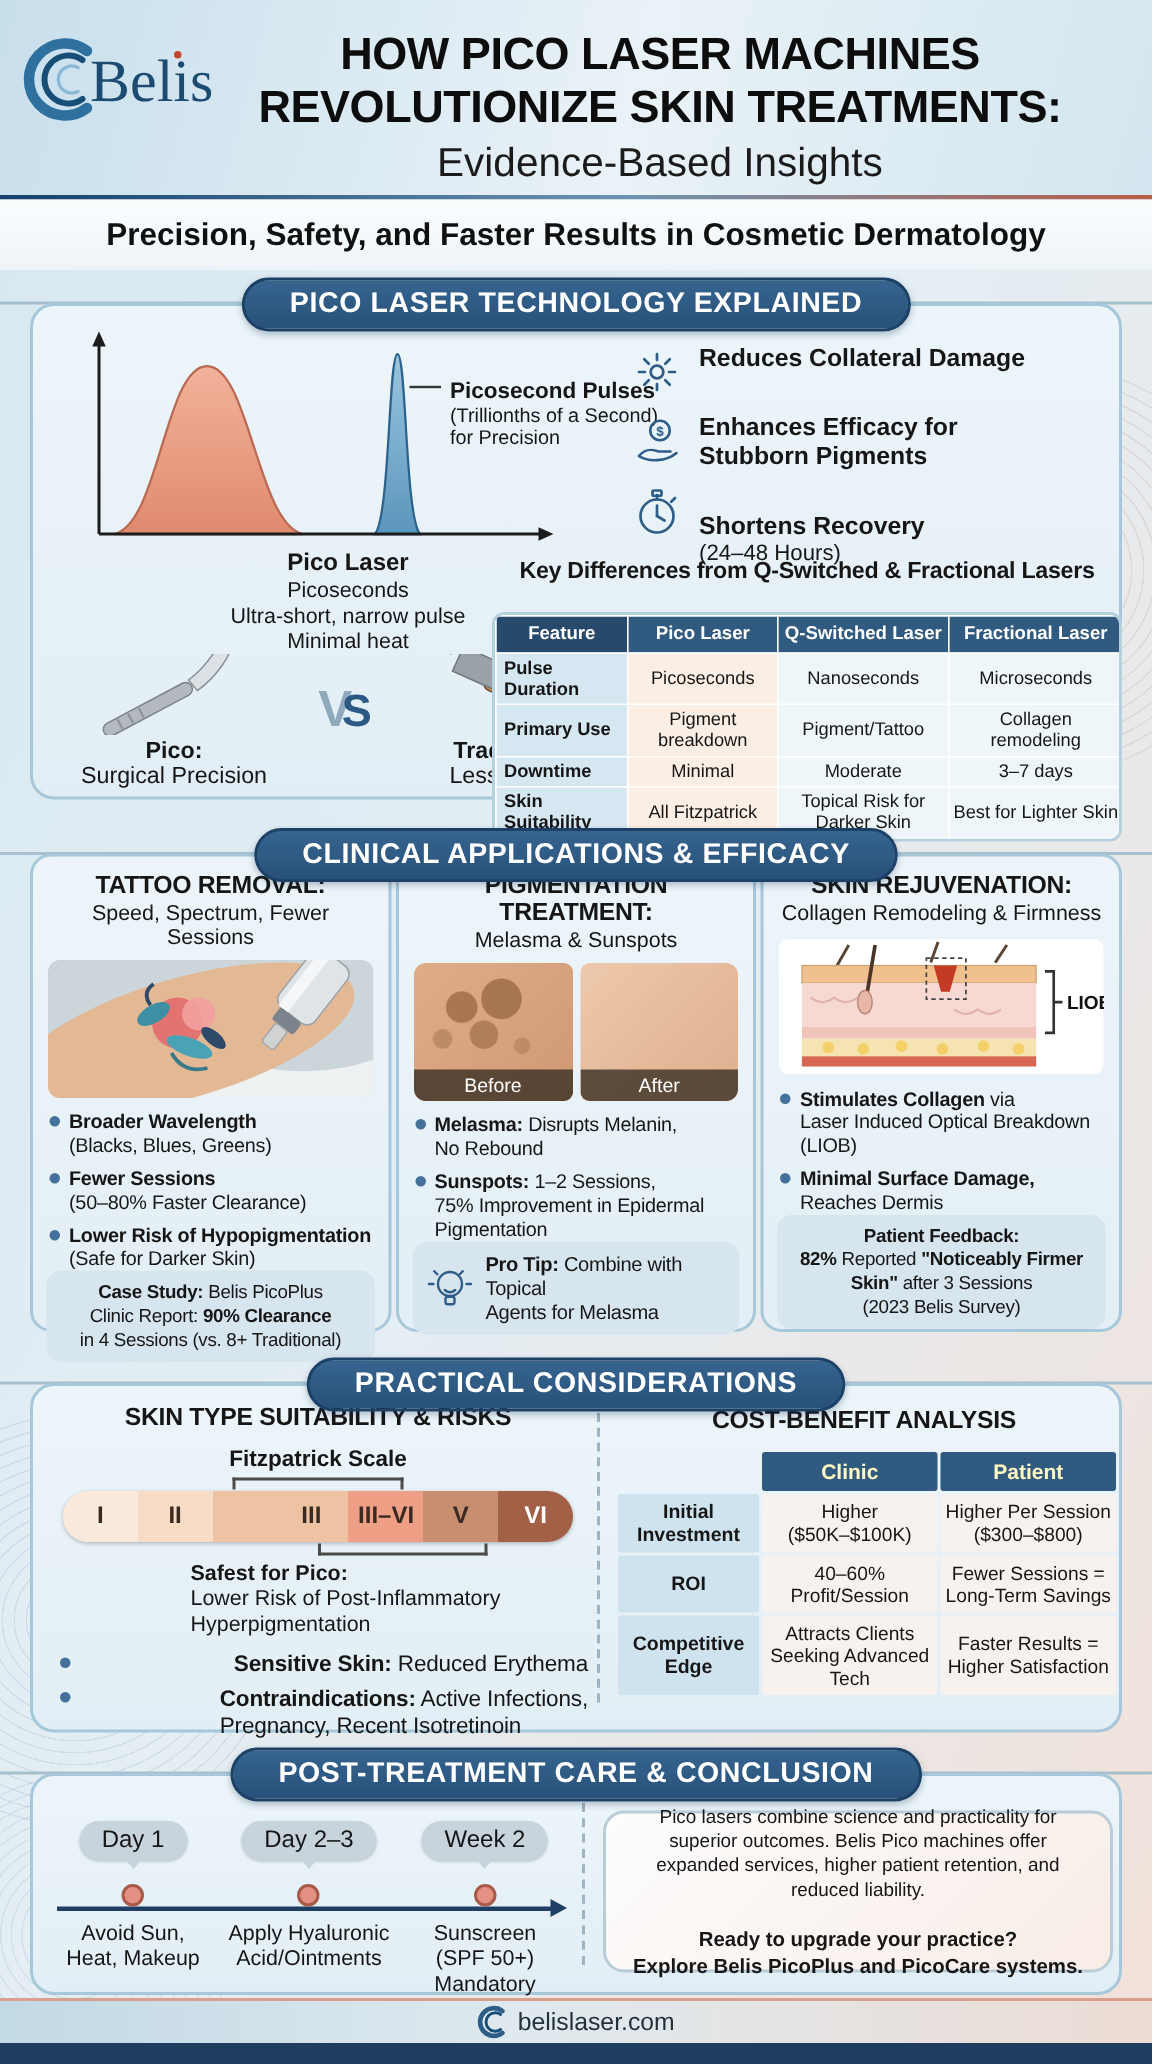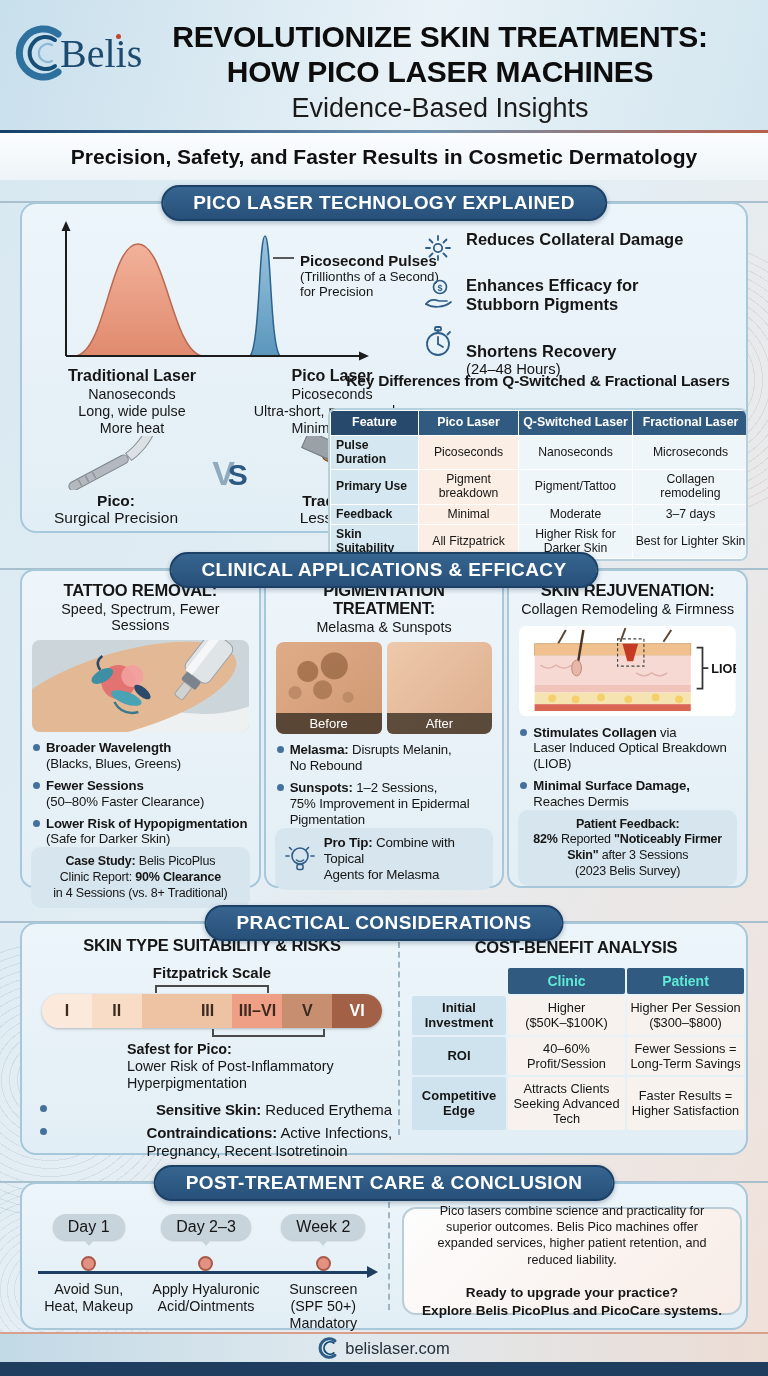--- a/index.html
+++ b/index.html
@@ -122,21 +122,21 @@
 .fz-seg:nth-child(6){background:#a26046;color:#fff;}
 .br-top{position:absolute;left:113px;top:-9px;width:114px;height:8px;border:2px solid #4a4a4a;border-bottom:none;}
 .br-bot{position:absolute;left:170px;bottom:-9px;width:113px;height:8px;border:2px solid #4a4a4a;border-top:none;}
 .safest{margin-left:95px;width:260px;text-align:left;margin-top:13px;line-height:1.2;font-size:14.3px;}
 .sk-bullets{margin-top:9px;display:flex;flex-direction:column;gap:5px;margin-left:8px;}
 .sk-bullets .cb{font-size:15px;letter-spacing:-0.1px;justify-content:space-between;}
 .vdash{position:absolute;top:18px;bottom:18px;width:0;border-left:2px dashed #9fb4c2;}
 .cost-block{position:absolute;left:388px;top:14px;width:332px;}
 .cost-title{text-align:center;font-weight:bold;font-size:16.5px;margin-bottom:9px;letter-spacing:-0.2px;}
 table.cost-tbl{width:100%;border-collapse:separate;border-spacing:2px;font-size:12.8px;text-align:center;table-layout:fixed;}
-.cost-tbl th{background:#315a80;color:#5eead4;font-size:14px;padding:5px 0;border-radius:2px;}
+.cost-tbl th{background:#315a80;color:#fef9c3;font-size:14px;padding:5px 0;border-radius:2px;}
 .cost-tbl th.corner{background:transparent;}
 .cost-tbl td{padding:4px 2px;line-height:1.18;white-space:pre-line;vertical-align:middle;border-radius:2px;}
 .cost-tbl td.lbl{background:#cfe3ee;font-weight:bold;font-size:13px;}
 .cost-tbl td.data{background:#f7f2ed;}
 .cc0{width:94px;}.cc1{width:117px;}.cc2{width:117px;}
 
 
 .timeline{position:absolute;left:8px;top:30px;width:352px;height:120px;}
 .tl-line{position:absolute;left:8px;right:14px;top:57px;height:3px;background:#1e3f63;}
 .tl-line::after{content:'';position:absolute;right:-10px;top:-5px;border-left:11px solid #1e3f63;
@@ -173,22 +173,22 @@
 <div class="hdr">
   <div class="logo">
     <svg width="52" height="62" viewBox="0 0 52 62">
       <path d="M44 12 A24 24 0 1 0 44 50" fill="none" stroke="#2e719f" stroke-width="7" stroke-linecap="round"></path>
       <path d="M41 18 A16 16 0 1 0 41 44" fill="none" stroke="#174e78" stroke-width="4" stroke-linecap="round"></path>
       <path d="M38 23 A9 9 0 1 0 38 39" fill="none" stroke="#8bb8d4" stroke-width="2.2" stroke-linecap="round"></path>
     </svg>
     <span class="logo-name">Belis</span>
   </div>
   <div class="hdr-title">
+    <div class="t1">HOW PICO LASER MACHINES</div>
     <div class="t1">REVOLUTIONIZE SKIN TREATMENTS:</div>
-    <div class="t1">HOW PICO LASER MACHINES</div>
     <div class="t2">Evidence-Based Insights</div>
   </div>
 </div>
 <div class="tagline">Precision, Safety, and Faster Results in Cosmetic Dermatology</div>
 
 <div class="section" id="sec-tech">
   <div class="sec-line"></div>
   <div class="pill">PICO LASER TECHNOLOGY EXPLAINED</div>
   <div class="card">
 
@@ -214,26 +214,20 @@
       </svg>
       <div class="annot">
         <div class="annot-t">Picosecond Pulses</div>
         <div class="annot-s">(Trillionths of a Second)</div>
         <div class="annot-s">for Precision</div>
       </div>
     </div>
 
     <div class="pulse-labels">
       <div class="pl">
-        <div class="pl-t">Traditional Laser</div>
-        <div class="pl-d">Nanoseconds
-Long, wide pulse
-More heat</div>
-      </div>
-      <div class="pl">
         <div class="pl-t">Pico Laser</div>
         <div class="pl-d">Picoseconds
 Ultra-short, narrow pulse
 Minimal heat</div>
       </div>
     </div>
 
     <div class="benefits">
       <div class="benefit">
         <svg class="bicon" viewBox="0 0 36 36">
@@ -332,29 +326,29 @@
             <td class="oth">Nanoseconds</td>
             <td class="oth">Microseconds</td>
           </tr>
           <tr>
             <td class="lbl">Primary Use</td>
             <td class="pico">Pigment breakdown</td>
             <td class="oth">Pigment/Tattoo</td>
             <td class="oth">Collagen remodeling</td>
           </tr>
           <tr>
-            <td class="lbl">Feedback</td>
+            <td class="lbl">Downtime</td>
             <td class="pico">Minimal</td>
             <td class="oth">Moderate</td>
             <td class="oth">3–7 days</td>
           </tr>
           <tr>
             <td class="lbl">Skin Suitability</td>
             <td class="pico">All Fitzpatrick</td>
-            <td class="oth">Higher Risk for
+            <td class="oth">Topical Risk for
 Darker Skin</td>
             <td class="oth">Best for Lighter Skin</td>
           </tr>
         </tbody>
           </table>
       </div>
     </div>
   </div>
 </div>
 

